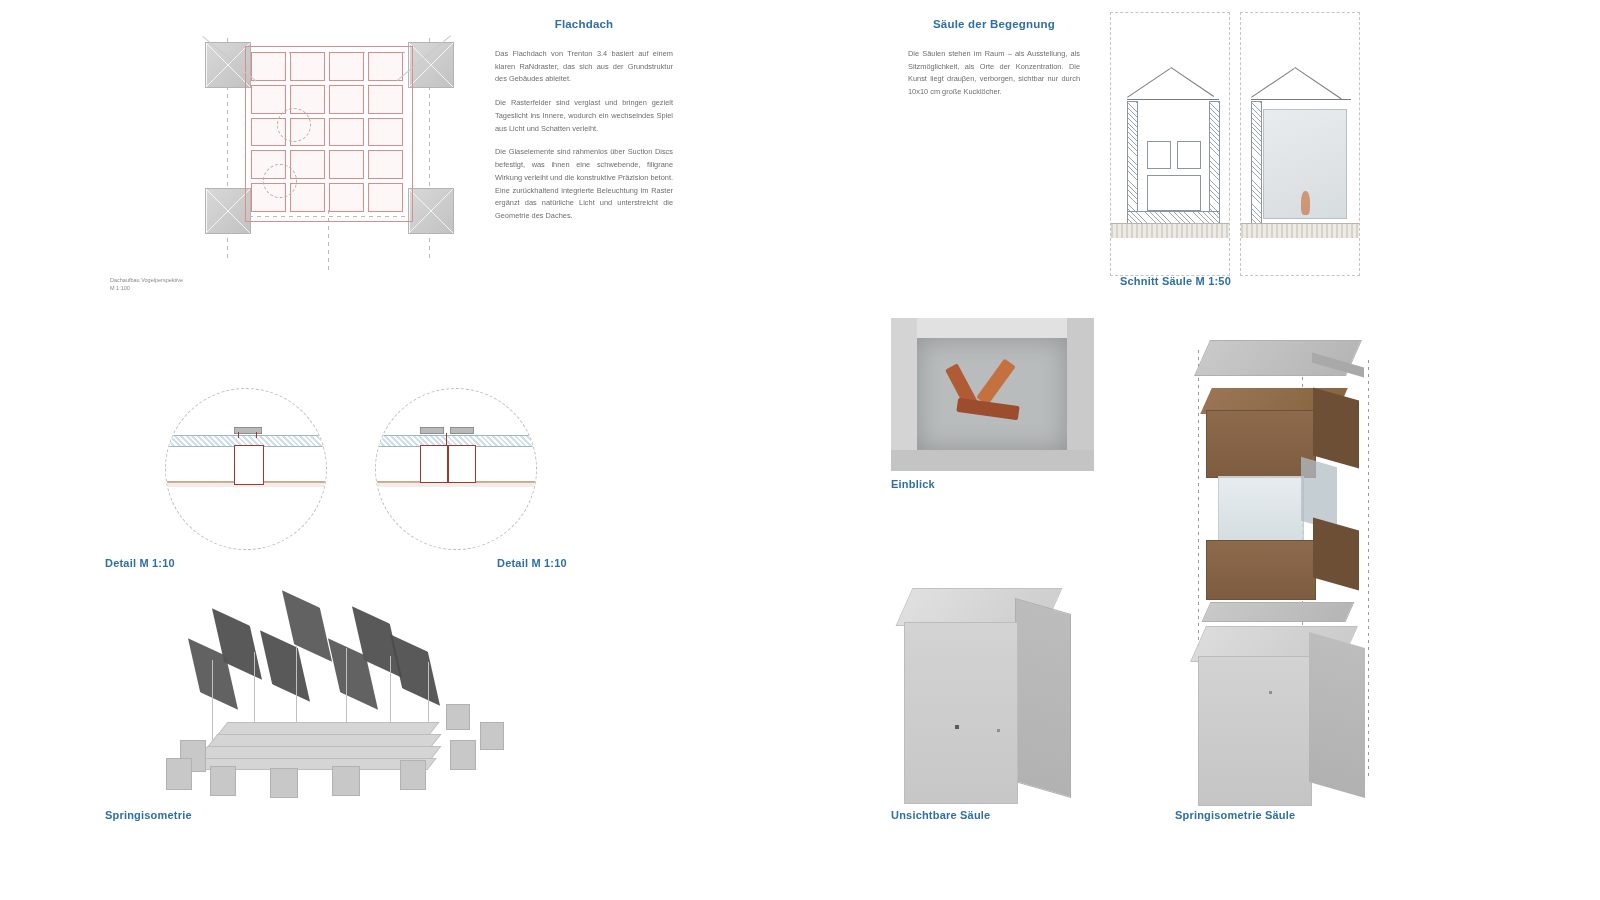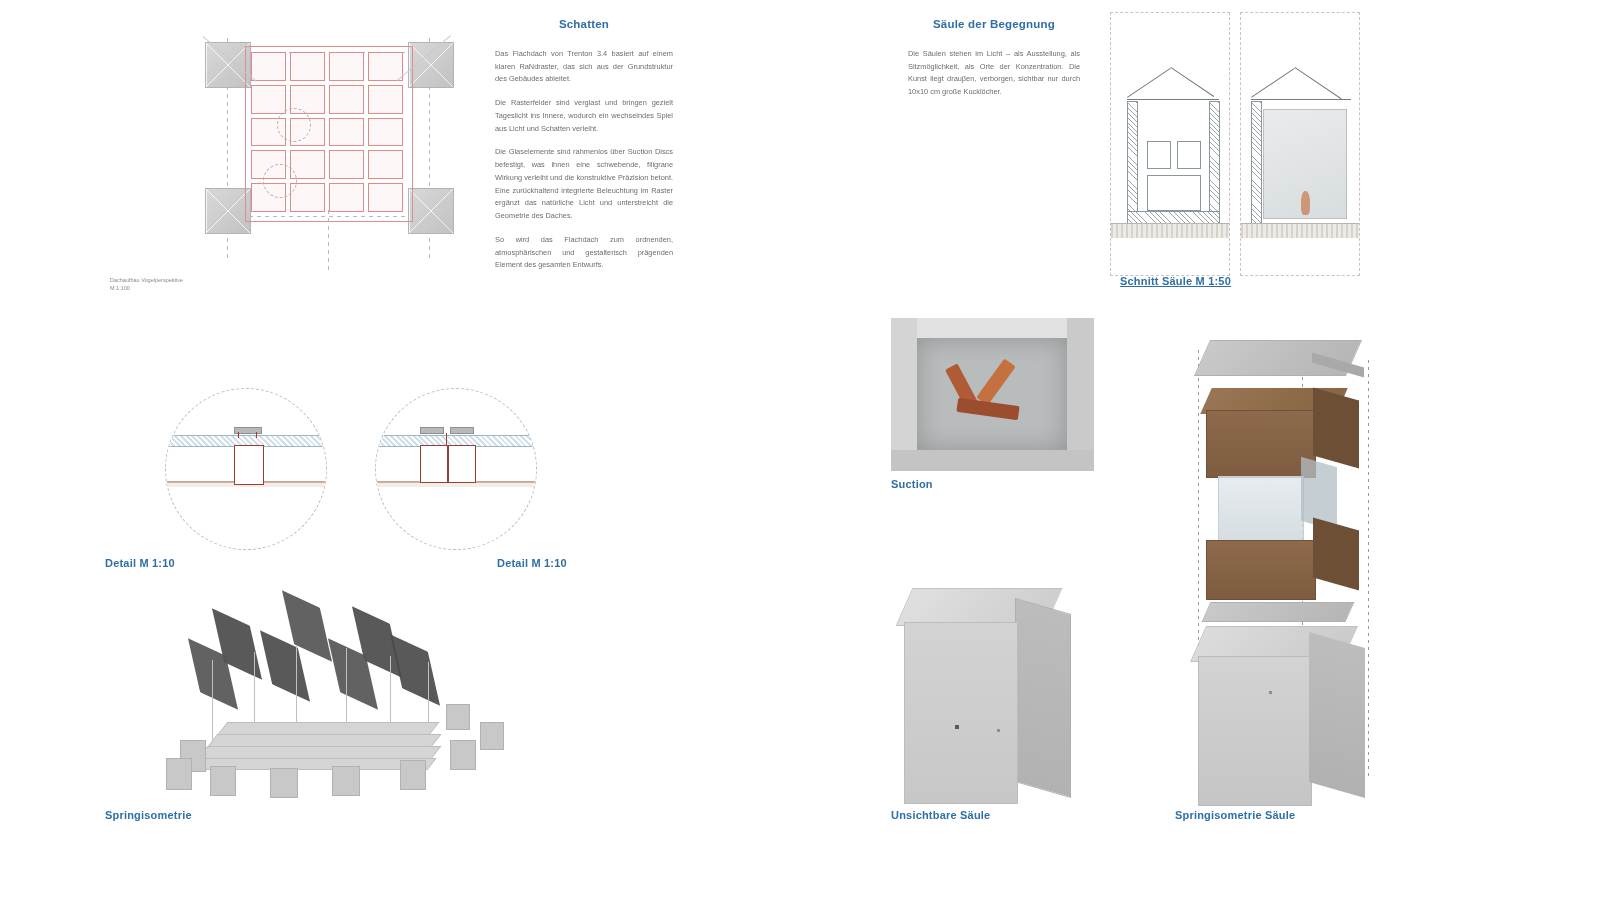--- a/index.html
+++ b/index.html
@@ -270,21 +270,21 @@
     width: 9px; height: 24px;
     background: #c98b63;
     border-radius: 45% 45% 30% 30%;
     opacity: .85;
   }
   .sd-smallbox {
     position: absolute;
     border: 1px solid #8b969e;
     background: #fff;
   }
-  #section-caption { position: absolute; left: 1120px; top: 275px; text-decoration: underline; }
+  #section-caption { position: absolute; left: 1120px; top: 275px; }
 
   
   #einblick {
     position: absolute;
     left: 891px;
     top: 318px;
     width: 203px;
     height: 153px;
     background: linear-gradient(180deg,#d9d9d9,#cfcfcf);
     overflow: hidden;
@@ -479,26 +479,25 @@
     <div class="rp-circ" style="left:58px; top:134px; width:32px; height:32px;"></div>
 
     <div class="rp-diag" style="left:-2px; top:6px; width:70px; transform:rotate(40deg);"></div>
     <div class="rp-diag" style="left:246px; top:6px; width:70px; transform:rotate(140deg);"></div>
   </div>
 
   <div id="roof-note" class="tiny-note" style="white-space:pre-line;">Dachaufbau Vogelperspektive
 M 1:100</div>
 
   <div id="flachdach-col">
-    <span class="sec-title">Schatten</span>
+    <span class="sec-title">Flachdach</span>
     <div class="body-text">
       <p>Das Flachdach von Trenton 3.4 basiert auf einem klaren RaNdraster, das sich aus der Grundstruktur des Gebäudes ableitet.</p>
       <p>Die Rasterfelder sind verglast und bringen gezielt Tageslicht ins Innere, wodurch ein wechselndes Spiel aus Licht und Schatten verleiht.</p>
       <p>Die Glaselemente sind rahmenlos über Suction Discs befestigt, was ihnen eine schwebende, filigrane Wirkung verleiht und die konstruktive Präzision betont. Eine zurückhaltend integrierte Beleuchtung im Raster ergänzt das natürliche Licht und unterstreicht die Geometrie des Daches.</p>
-      <p>So wird das Flachdach zum ordnenden, atmosphärischen und gestalterisch prägenden Element des gesamten Entwurfs.</p>
     </div>
   </div>
 
   <div class="detail-circle" style="left:165px; top:388px; width:160px; height:160px;">
     <div class="dc-band" style="top:46px; height:10px;"></div>
     <div class="dc-ground" style="top:92px;"></div>
     <div class="dc-slab" style="top:93px; height:4px;"></div>
     <div class="dc-cap" style="left:68px; top:38px; width:26px; height:5px;"></div>
     <div class="dc-vline" style="left:72px; top:43px; height:6px;"></div>
     <div class="dc-vline" style="left:90px; top:43px; height:6px;"></div>
@@ -549,21 +548,21 @@
     <div class="iso-block" style="left:250px; top:160px; width:24px; height:28px;"></div>
     <div class="iso-block" style="left:300px; top:140px; width:24px; height:28px;"></div>
     <div class="iso-block" style="left:330px; top:122px; width:22px; height:26px;"></div>
     <div class="iso-block" style="left:296px; top:104px; width:22px; height:24px;"></div>
   </div>
   <div id="isometry-caption" class="caption">Springisometrie</div>
 
   <div id="saeule-col">
     <span class="sec-title">Säule der Begegnung</span>
     <div class="body-text">
-      <p>Die Säulen stehen im Licht – als Ausstellung, als Sitzmöglichkeit, als Orte der Konzentration. Die Kunst liegt drauβen, verborgen, sichtbar nur durch 10x10 cm große Kucklöcher.</p>
+      <p>Die Säulen stehen im Raum – als Ausstellung, als Sitzmöglichkeit, als Orte der Konzentration. Die Kunst liegt drauβen, verborgen, sichtbar nur durch 10x10 cm große Kucklöcher.</p>
     </div>
   </div>
 
   <div id="section-drawing">
 
     <div class="sd-panel" style="left:0;">
 
       <div class="sd-roofline" style="left:16px; top:84px; width:52px; transform:rotate(-34deg);"></div>
       <div class="sd-roofline" style="left:60px; top:54px; width:52px; transform:rotate(34deg);"></div>
       <div class="sd-roofline" style="left:16px; top:86px; width:92px;"></div>
@@ -595,21 +594,21 @@
     <div class="eb-wall" style="left:0; top:0; width:203px; height:20px; background:#e1e1e1;"></div>
     <div class="eb-wall" style="left:0; top:0; width:26px; height:153px; background:#d4d4d4;"></div>
     <div class="eb-wall" style="left:176px; top:0; width:27px; height:153px; background:#cacaca;"></div>
     <div class="eb-wall" style="left:0; top:132px; width:203px; height:21px; background:#c4c4c4;"></div>
     <div class="eb-room">
       <div class="eb-sculpt1" style="left:38px; top:26px; width:14px; height:46px;"></div>
       <div class="eb-sculpt2" style="left:72px; top:20px; width:14px; height:48px;"></div>
       <div class="eb-sculpt3" style="left:40px; top:64px; width:62px; height:14px;"></div>
     </div>
   </div>
-  <div id="einblick-caption" class="caption">Suction</div>
+  <div id="einblick-caption" class="caption">Einblick</div>
 
   <div id="closed-column">
     <div class="cc-top"></div>
     <div class="cc-side"></div>
     <div class="cc-front">
       <div class="cc-hole" style="left:50px; top:102px;"></div>
       <div class="cc-hole" style="left:92px; top:106px; width:3px; height:3px; background:#8f8f8f;"></div>
     </div>
   </div>
   <div id="closed-caption" class="caption">Unsichtbare Säule</div>

